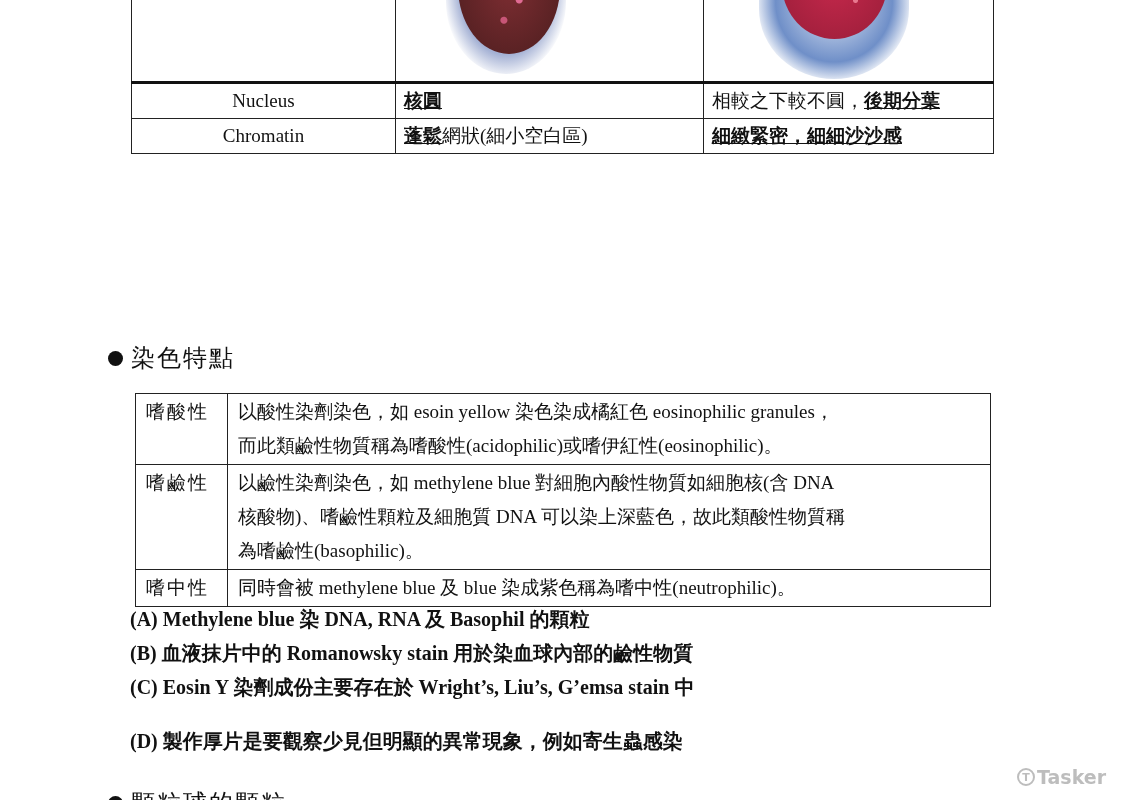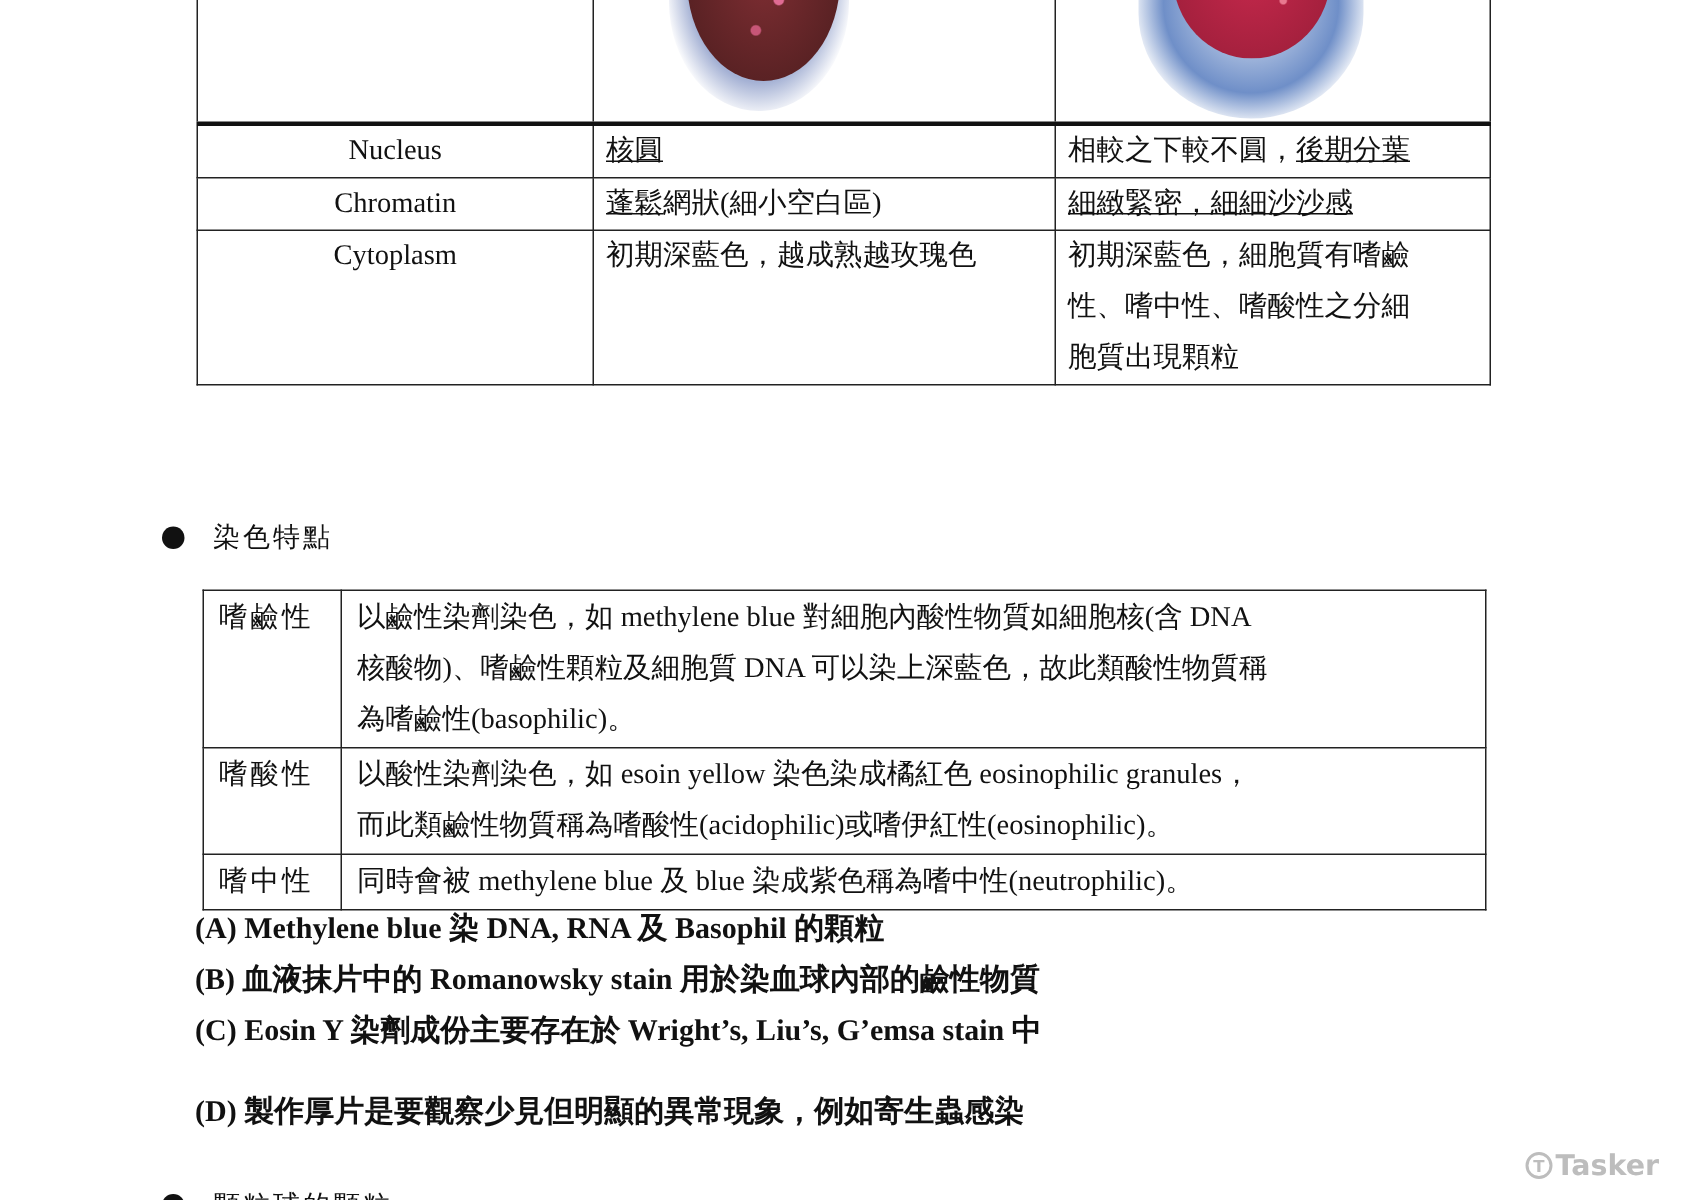--- a/index.html
+++ b/index.html
@@ -31,21 +31,21 @@
       font-size: 19px;
       line-height: 34px;
       vertical-align: top;
     }
     .t1 col.c1 { width: 264px; }
     .t1 col.c2 { width: 308px; }
     .t1 col.c3 { width: 290px; }
     .t1 td.label { text-align: center; }
     .t1 tr.img-row td { height: 82px; padding: 0; position: relative; overflow: hidden; }
     .t1 tr.nucleus-row td { border-top: 3px solid #111; }
-    .u { text-decoration: underline; font-weight: normal; }
+    .u { text-decoration: underline; font-weight: bold; }
     .cell-img {
       position: absolute;
       border-radius: 50%;
     }
     
     .img-a-outer {
       left: 50px; top: -70px; width: 120px; height: 145px;
       background: radial-gradient(ellipse at 50% 40%, #d8d2e8 0%, #9aa8cf 55%, #ffffff 75%);
       border-radius: 45% 45% 50% 50%;
       opacity: 0.9;
@@ -72,26 +72,26 @@
         radial-gradient(circle at 55% 40%, #f592ac 0 2px, transparent 3px),
         radial-gradient(circle at 70% 65%, #e8798f 0 2px, transparent 3px),
         radial-gradient(ellipse at 50% 50%, #c4284b 0%, #a3203d 75%);
       border-radius: 50%;
     }
 
     
     .bullet-heading {
       position: absolute;
       left: 108px;
-      font-size: 18px;
+      font-size: 24px;
       line-height: 30px;
       letter-spacing: 2px;
       display: flex;
       align-items: center;
-      gap: 19px;
+      gap: 8px;
     }
     .bullet-dot {
       width: 15px; height: 15px;
       border-radius: 50%;
       background: #111;
       display: inline-block;
     }
 
     
     .t2 {
@@ -171,56 +171,47 @@
   <tr class="nucleus-row">
     <td class="label">Nucleus</td>
     <td><span class="u">核圓</span></td>
     <td><span>相較之下較不圓，</span><span class="u">後期分葉</span></td>
   </tr>
   <tr>
     <td class="label">Chromatin</td>
     <td><span class="u">蓬鬆</span><span>網狀(細小空白區)</span></td>
     <td><span class="u">細緻緊密，細細沙沙感</span></td>
   </tr>
-  <tr>
-    <td class="label">Cytoplasm</td>
-    <td><span>初期深藍色，越成熟越玫瑰色</span></td>
-    <td>
-      <div>初期深藍色，細胞質有嗜鹼</div>
-      <div>性、嗜中性、嗜酸性之分細</div>
-      <div>胞質出現顆粒</div>
-    </td>
-  </tr>
 </tbody>
   </table>
 
 <div class="bullet-heading" style="top:343px;">
   <span class="bullet-dot"></span>
   <span>染色特點</span>
 </div>
 
 <table class="t2">
   <colgroup>
       <col class="k">
       <col class="v">
     </colgroup>
   <tbody>
       <tr>
+    <td class="key">嗜酸性</td>
+    <td>
+      <div>以酸性染劑染色，如 esoin yellow 染色染成橘紅色 eosinophilic granules，</div>
+      <div>而此類鹼性物質稱為嗜酸性(acidophilic)或嗜伊紅性(eosinophilic)。</div>
+    </td>
+  </tr>
+  <tr>
     <td class="key">嗜鹼性</td>
     <td>
       <div>以鹼性染劑染色，如 methylene blue 對細胞內酸性物質如細胞核(含 DNA</div>
       <div>核酸物)、嗜鹼性顆粒及細胞質 DNA 可以染上深藍色，故此類酸性物質稱</div>
       <div>為嗜鹼性(basophilic)。</div>
-    </td>
-  </tr>
-  <tr>
-    <td class="key">嗜酸性</td>
-    <td>
-      <div>以酸性染劑染色，如 esoin yellow 染色染成橘紅色 eosinophilic granules，</div>
-      <div>而此類鹼性物質稱為嗜酸性(acidophilic)或嗜伊紅性(eosinophilic)。</div>
     </td>
   </tr>
   <tr>
     <td class="key">嗜中性</td>
     <td>
       <div>同時會被 methylene blue 及 blue 染成紫色稱為嗜中性(neutrophilic)。</div>
     </td>
   </tr>
 </tbody>
   </table>

